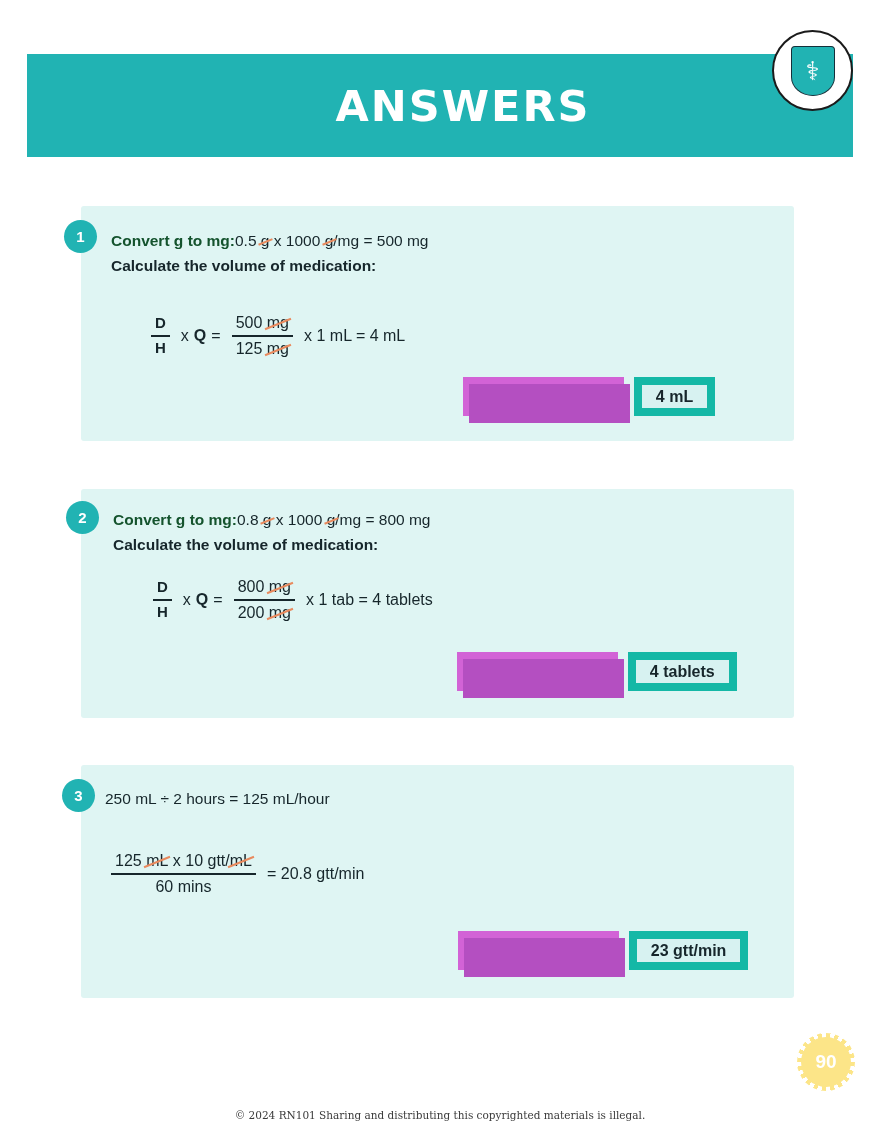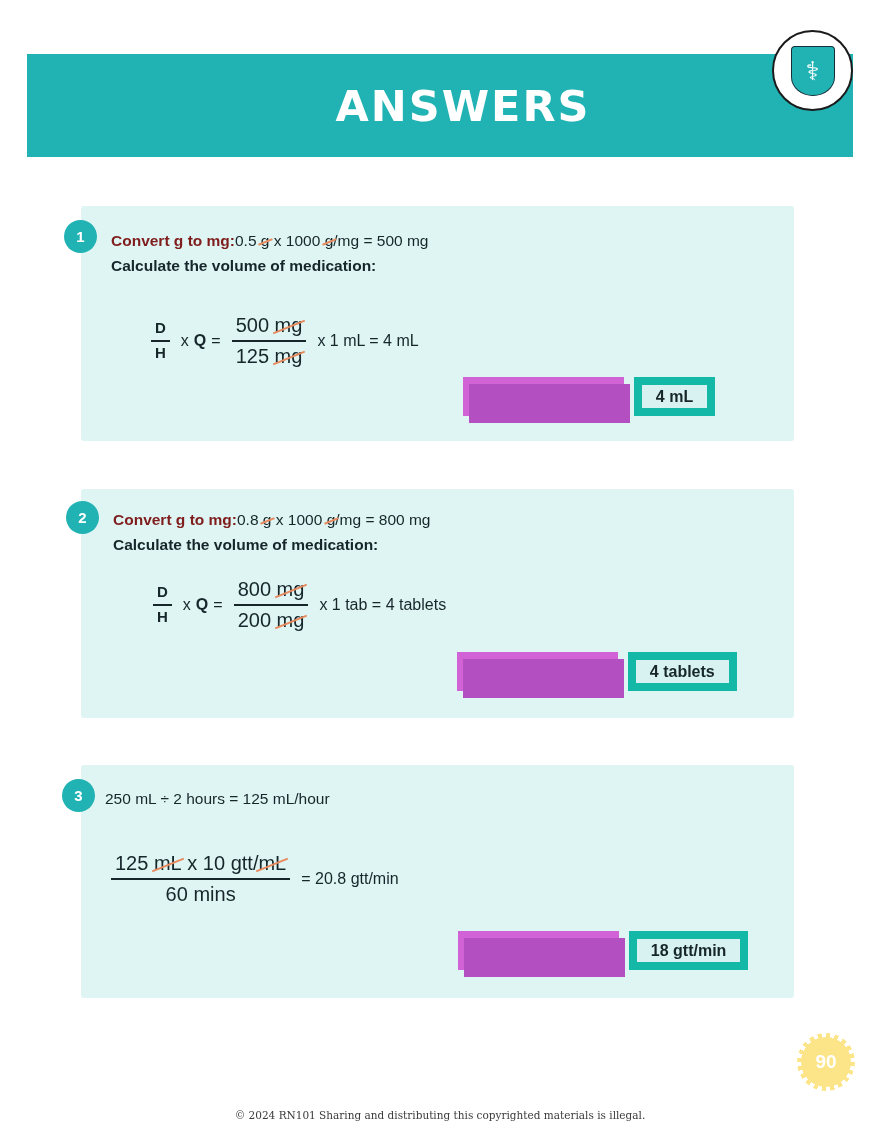--- a/index.html
+++ b/index.html
@@ -89,21 +89,21 @@
     display: flex;
     align-items: center;
     justify-content: center;
   }
   #badge-1 { left: 64px; top: 220px; }
   #badge-2 { left: 66px; top: 501px; }
   #badge-3 { left: 62px; top: 779px; }
 
   .line-strong {
     font-weight: bold;
-    color: #7f1d1d;
+    color: #14532d;
   }
   .txt {
     color: #16262b;
     font-family: "Liberation Sans", sans-serif;
   }
 
   
   .row-text {
     position: absolute;
     font-size: 15.5px;
@@ -154,21 +154,21 @@
     line-height: 1.25;
   }
   .frac .bar {
     width: 100%;
     height: 2px;
     background: #16262b;
     margin: 2px 0;
   }
   .frac.dh { font-weight: bold; }
   .frac.dh .num, .frac.dh .den { font-size: 15px; }
-  .frac.wide .num, .frac.wide .den { font-size: 20px; }
+  .frac.wide .num, .frac.wide .den { font-size: 16px; }
   .q-label { font-weight: bold; }
   .x-sym { margin: 0 5px; }
 
   
   .final-wrap {
     position: absolute;
     display: flex;
     align-items: stretch;
   }
   #fa-1 { left: 463px; top: 377px; }
@@ -344,18 +344,18 @@
     <span class="den">60 mins</span>
   </span>
   <span class="x-sym">= 20.8 gtt/min</span>
 </div>
 
 <div class="final-wrap" id="fa-3">
   <div class="final-bar">
     <div class="final-shadow"></div>
     <span class="final-label">FINAL ANSWER:</span>
   </div>
-  <div class="final-value-box">18 gtt/min</div>
+  <div class="final-value-box">23 gtt/min</div>
 </div>
 
 <div class="page-badge">90</div>
 
 <div class="footer">© 2024 RN101 Sharing and distributing this copyrighted materials is illegal.</div>
 
 </body></html>

